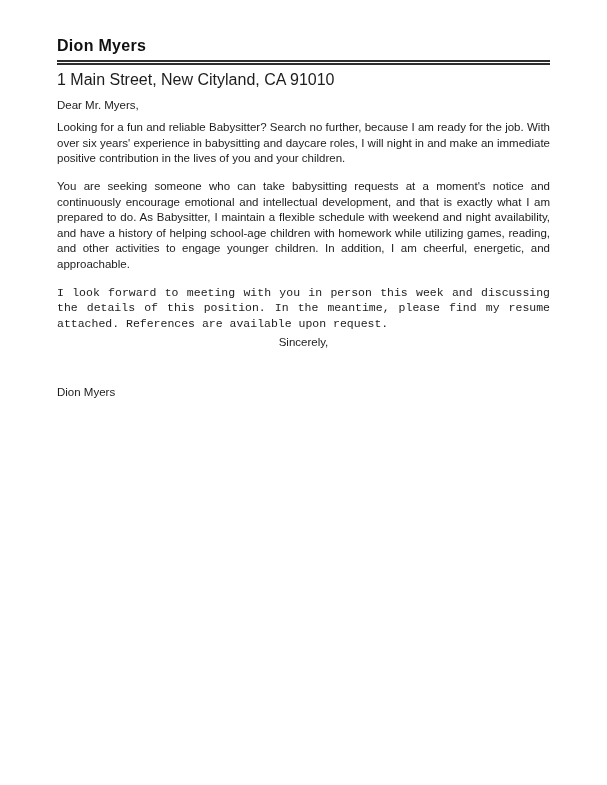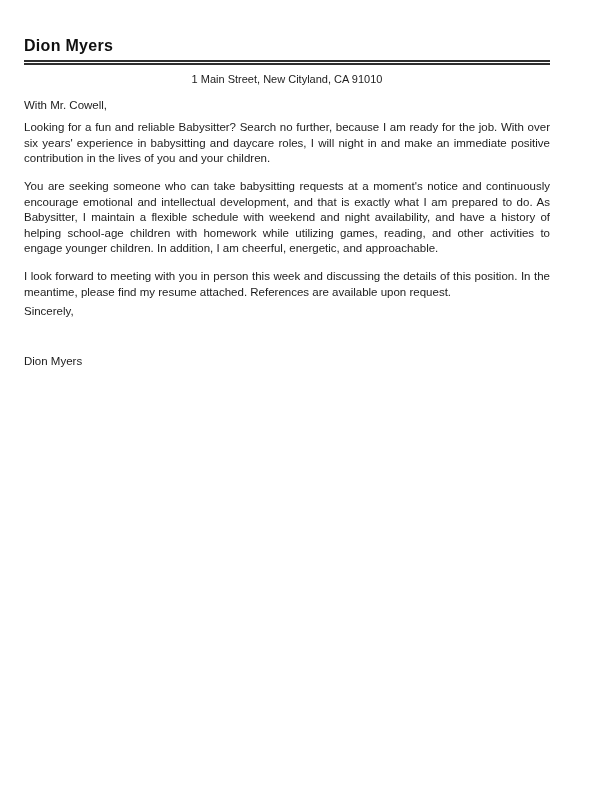--- a/index.html
+++ b/index.html
@@ -6,21 +6,21 @@
     margin: 0;
     padding: 0;
     background: #ffffff;
   }
   .page {
     position: relative;
     width: 607px;
     height: 685px;
     background: #ffffff;
     box-sizing: border-box;
-    padding: 38px 57px 0 24px;
+    padding: 38px 57px 0 57px;
     font-family: "Liberation Sans", "DejaVu Sans", sans-serif;
     color: #1c1c1c;
     overflow: hidden;
   }
   .sender-name {
     font-size: 16px;
     font-weight: 700;
     line-height: 16px;
     letter-spacing: 0.3px;
     color: #101010;
@@ -30,22 +30,22 @@
     margin: 0 0 7px 0;
   }
   .rule-line {
     height: 1.6px;
     background: #2e2e2e;
   }
   .rule-line + .rule-line {
     margin-top: 1.6px;
   }
   .contact-block {
-    text-align: center;
-    font-size: 11px;
+    text-align: left;
+    font-size: 16px;
     line-height: 15px;
     color: #1c1c1c;
     margin: 0 0 11px 0;
   }
   .letter-body {
     font-size: 11.5px;
     line-height: 15.5px;
     color: #1c1c1c;
   }
   .letter-body p {
@@ -54,24 +54,25 @@
   .salutation {
     margin: 0 0 7px 0 !important;
     text-align: left;
   }
   .para {
     text-align: justify;
     margin: 0 0 12.5px 0 !important;
   }
   .para.last {
     margin: 0 0 4px 0 !important;
+    font-family: Liberation Mono, monospace;
   }
   .closing {
     margin: 0 0 34px 0 !important;
-    text-align: left;
+    text-align: center;
   }
   .signature {
     margin: 0 !important;
     text-align: left;
   }
 </style>
 </head>
 <body>
 
 <div class="page">
@@ -81,21 +82,21 @@
   <div class="double-rule">
     <div class="rule-line"></div>
     <div class="rule-line"></div>
   </div>
 
   <div class="contact-block">
     <div>1 Main Street, New Cityland, CA 91010</div>
   </div>
 
   <div class="letter-body">
-    <p class="salutation">With Mr. Cowell,</p>
+    <p class="salutation">Dear Mr. Myers,</p>
 
     <p class="para">Looking for a fun and reliable Babysitter? Search no further, because I am ready for the job. With over six years' experience in babysitting and daycare roles, I will night in and make an immediate positive contribution in the lives of you and your children.</p>
 
     <p class="para">You are seeking someone who can take babysitting requests at a moment's notice and continuously encourage emotional and intellectual development, and that is exactly what I am prepared to do. As Babysitter, I maintain a flexible schedule with weekend and night availability, and have a history of helping school-age children with homework while utilizing games, reading, and other activities to engage younger children. In addition, I am cheerful, energetic, and approachable.</p>
 
     <p class="para last">I look forward to meeting with you in person this week and discussing the details of this position. In the meantime, please find my resume attached. References are available upon request.</p>
 
     <p class="closing">Sincerely,</p>
 
     <p class="signature">Dion Myers</p>

